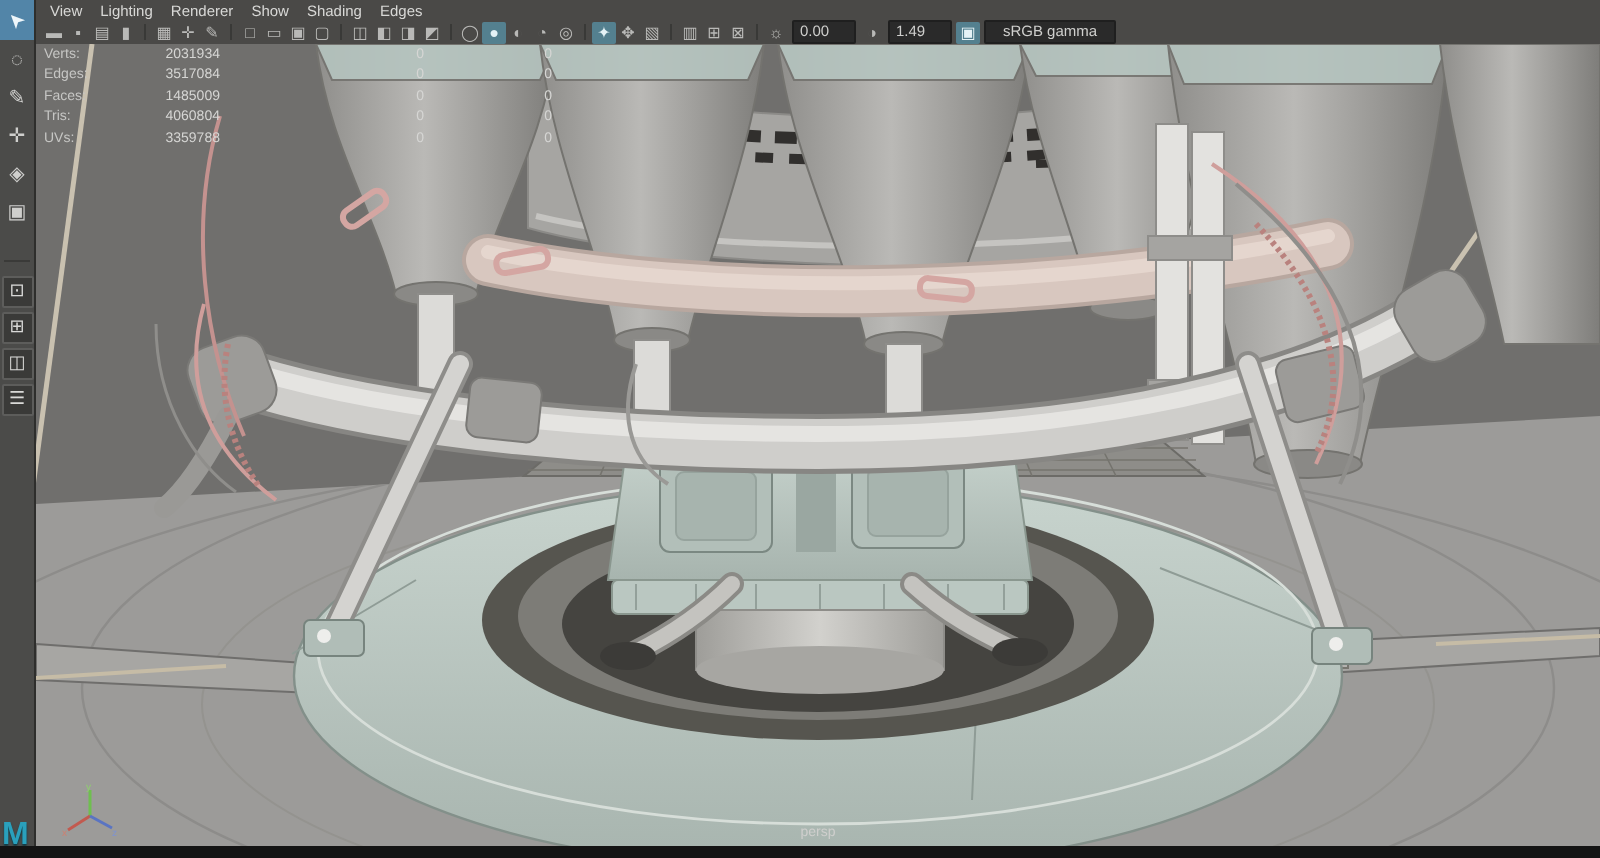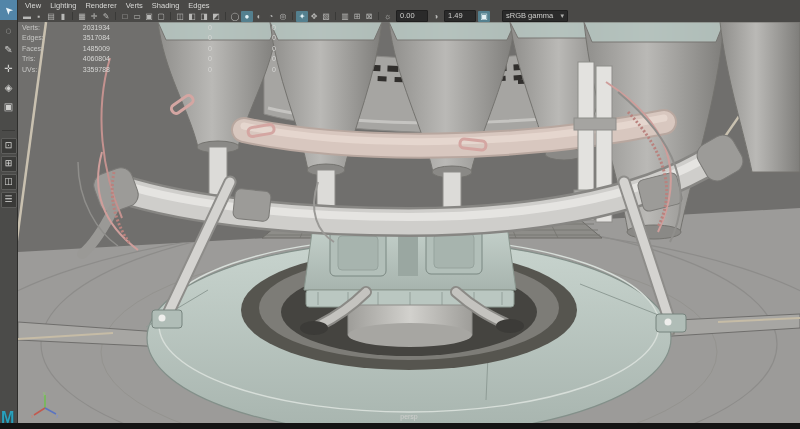--- a/index.html
+++ b/index.html
@@ -23,21 +23,21 @@
   .menu-item{font-size:7.5px;color:#d8d8d6;cursor:default;}
   .vptoolbar{position:absolute;left:18px;top:10px;right:0;height:12px;display:flex;
              align-items:center;padding-left:3px;background:#4a4947;border-bottom:1px solid #2c2c2a;}
   .tbi{width:12px;height:11px;font-size:8px;line-height:11px;text-align:center;color:#b9b9b7;}
   .tbi.hl{background:#54808f;color:#e5f2f6;border-radius:1px;}
   .tbsep{width:1px;height:8px;background:#393937;margin:0 3px;}
   .tb-num{background:#2a2a2a;border:1px solid #1f1f1f;color:#cfcfcd;font-size:7.5px;
           height:10px;line-height:10px;padding:0 3px;min-width:24px;margin:0 2px;border-radius:1px;}
   .tb-dd{background:#2a2a2a;border:1px solid #1f1f1f;color:#cfcfcd;font-size:7.5px;height:10px;
          line-height:10px;padding:0 3px;width:58px;display:flex;justify-content:space-between;
-         align-items:center;margin-left:12px;border-radius:1px;}
+         align-items:center;margin-left:2px;border-radius:1px;flex-direction:column;}
   .tb-dd .chev{color:#b0b0ae;font-size:7px;}
   
   .viewport{position:absolute;left:18px;top:22px;width:782px;height:401px;background:#706f6d;}
   .viewport svg{display:block;}
   .hud{position:absolute;left:4px;top:2px;font-size:7px;color:#c6c6c4;}
   .hud-row{display:grid;grid-template-columns:36px 52px 102px 64px;margin-bottom:3.4px;}
   .hud-row .lab{text-align:left;color:#c6c6c4;}
   .hud-row .num{text-align:right;color:#d6d6d4;}
   .persp-label{position:absolute;left:0;right:0;bottom:3px;text-align:center;font-size:7px;color:#cfcfcd;}
   .gizmo{position:absolute;left:12px;bottom:4px;}
@@ -76,21 +76,21 @@
         <div class="lay">◫</div>
         <div class="lay">☰</div>
       </div>
     <div class="logo">M</div>
   </div>
 
   <div class="menubar" id="menubar">
       <span class="menu-item">View</span>
       <span class="menu-item">Lighting</span>
       <span class="menu-item">Renderer</span>
-      <span class="menu-item">Verts</span>
+      <span class="menu-item">Show</span>
       <span class="menu-item">Shading</span>
       <span class="menu-item">Edges</span>
     </div>
 
   <div class="vptoolbar">
     <span id="tbGroups" style="display:flex;align-items:center">
         <span class="tbi">▬</span>
         <span class="tbi">▪</span>
         <span class="tbi">▤</span>
         <span class="tbi">▮</span>

